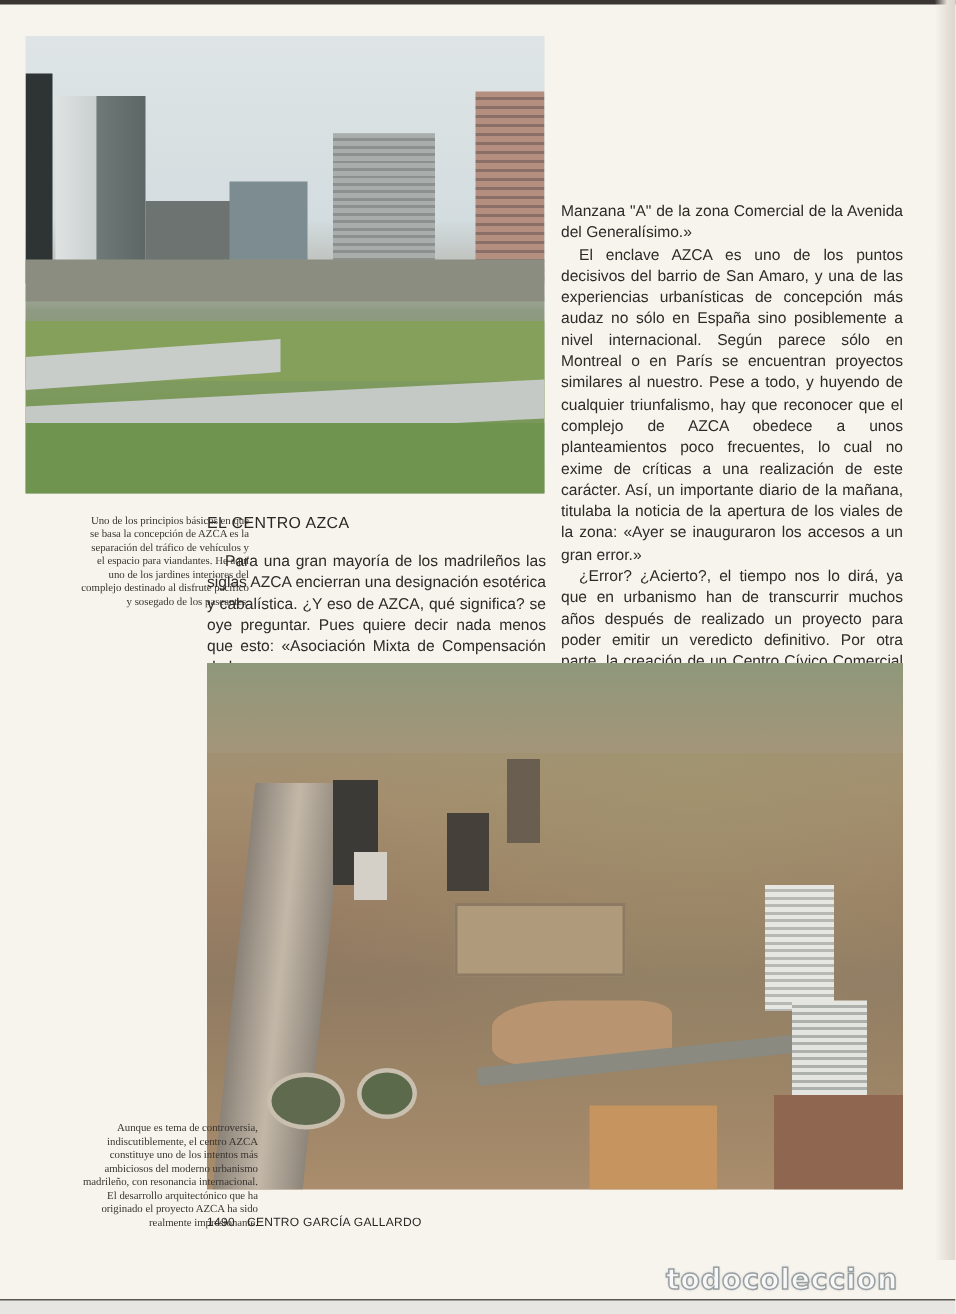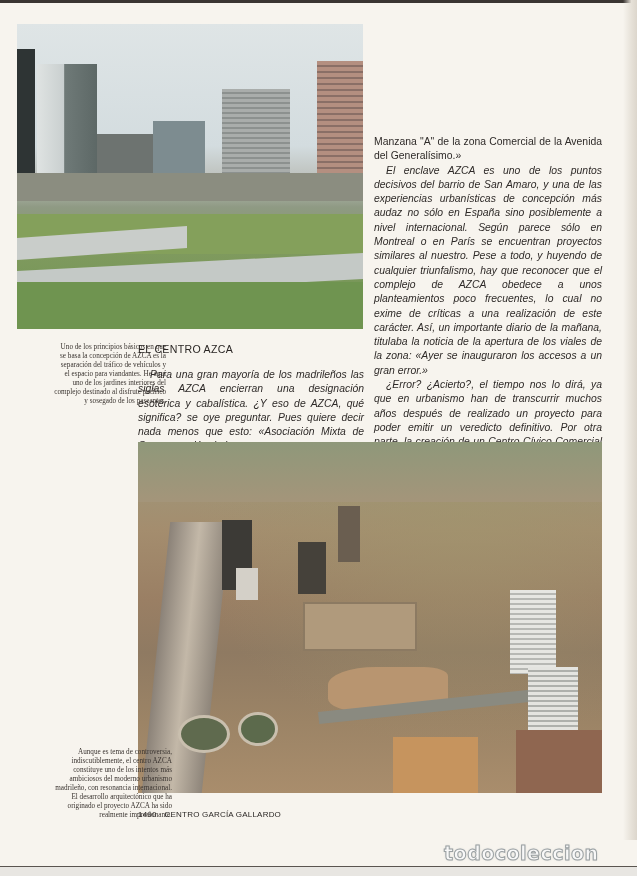--- a/index.html
+++ b/index.html
@@ -35,21 +35,21 @@
 
   .caption {
     position: absolute; font-family: "Liberation Serif", serif; font-size: 7.2px; line-height: 9px;
     color: #3a3430; text-align: right; margin-left: 40px;
   }
   .body-col {
     position: absolute; font-size: 10.4px; line-height: 14.3px; color: #2e2a28;
     text-align: justify;
   }
   .body-col p { margin: 0; }
-  .body-col .ind { text-indent: 12px; font-style: italic; }
+  .body-col .ind { text-indent: 12px; }
   .heading { position: absolute; left: 138px; top: 343px; font-size: 10.6px; letter-spacing: 0.3px; color: #2a2624; text-align: center; }
   .footer { position: absolute; left: 138px; top: 810px; font-size: 8px; color: #2a2624; letter-spacing: 0.2px; }
   .footer .pg { margin-right: 8px; }
   .watermark {
     position: absolute; left: 444px; top: 842px; font-size: 19px; font-weight: bold; letter-spacing: 0.5px;
     color: #f8f8f8; -webkit-text-stroke: 1px #9aa0a2; text-shadow: 0 0 2px #b8bcbe;
     font-family: "DejaVu Sans", sans-serif;
   }
 </style>
 </head>

